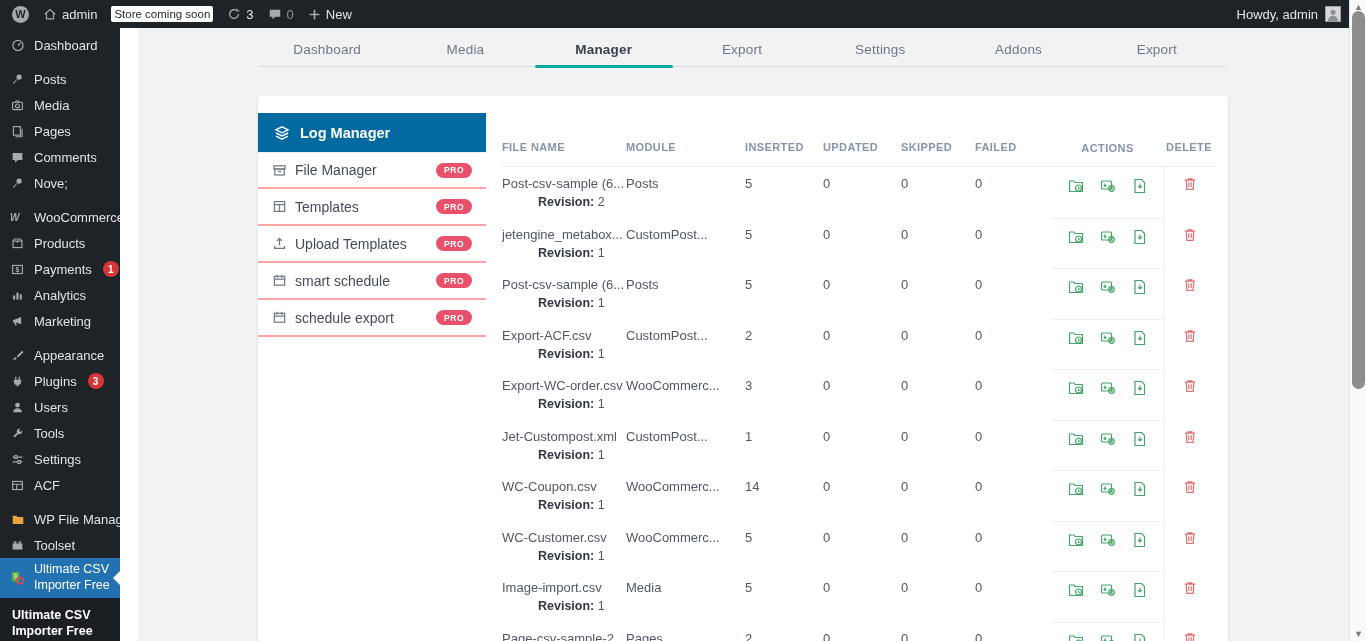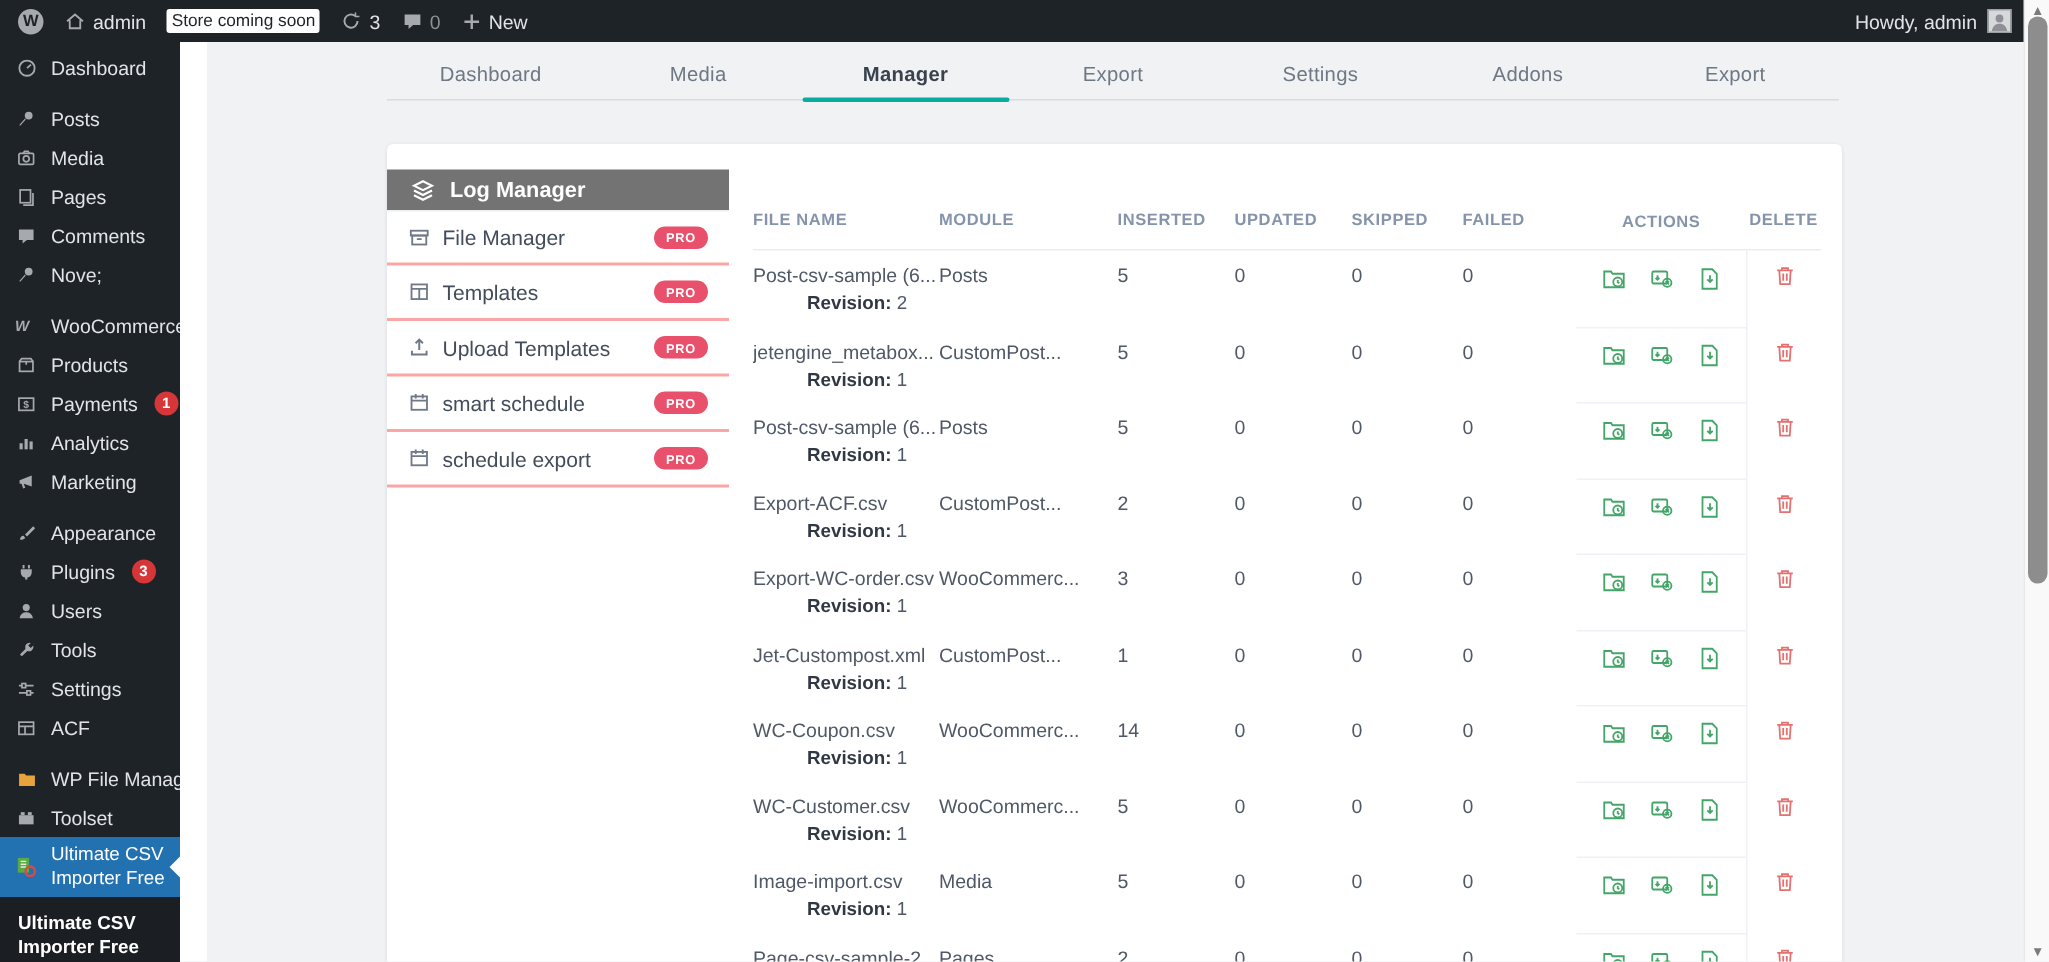--- a/index.html
+++ b/index.html
@@ -38,21 +38,21 @@
 
   .tabs { position:absolute; left:138px; top:5px; width:968px; height:34px; display:flex; border-bottom:1px solid #d8dbe0; }
   .tab { flex:1; display:flex; align-items:center; justify-content:center; font-size:13.5px; color:#6e7885; cursor:pointer; position:relative; letter-spacing:.2px; }
   .tab.active { color:#39424e; font-weight:bold; }
   .tab.active::after { content:""; position:absolute; left:0; right:0; bottom:-2px; height:3px; background:#0cab9f; border-radius:3px; }
 
   .card { position:absolute; left:138px; top:68px; width:970px; height:600px; background:#ffffff; border-radius:4px; box-shadow:0 1px 3px rgba(16,24,40,.10); }
 
   
   .panel { position:absolute; left:0; top:17px; width:228px; }
-  .panel-active { height:27px; background:#737373; color:#fff; display:flex; align-items:center; gap:10px; padding:0 16px; font-size:14.5px; font-weight:bold; cursor:pointer; }
+  .panel-active { height:39px; background:#0369a1; color:#fff; display:flex; align-items:center; gap:10px; padding:0 16px; font-size:14.5px; font-weight:bold; cursor:pointer; }
   .panel-item { height:37px; display:flex; align-items:center; gap:8px; padding:0 14px; border-bottom:2px solid #fca5a5; font-size:14px; color:#434c5b; cursor:pointer; }
   .panel-item .p-ico { color:#6f7987; display:flex; flex:none; }
   .pro { margin-left:auto; background:#e8506b; color:#fff; font-size:8.5px; font-weight:bold; letter-spacing:.5px; border-radius:8px; padding:2.5px 8px; }
 
   
   .tbl { position:absolute; left:244px; top:45px; width:712px; }
   .thead, .trow { display:grid; grid-template-columns:124px 119px 78px 78px 74px 76px 113px 50px; }
   .thead { height:26px; border-bottom:1px solid #e9edf2; align-items:start; }
   .th { font-size:11px; font-weight:bold; color:#8593ab; letter-spacing:.4px; }
   .th.c-act, .th.c-del { text-align:center; }

